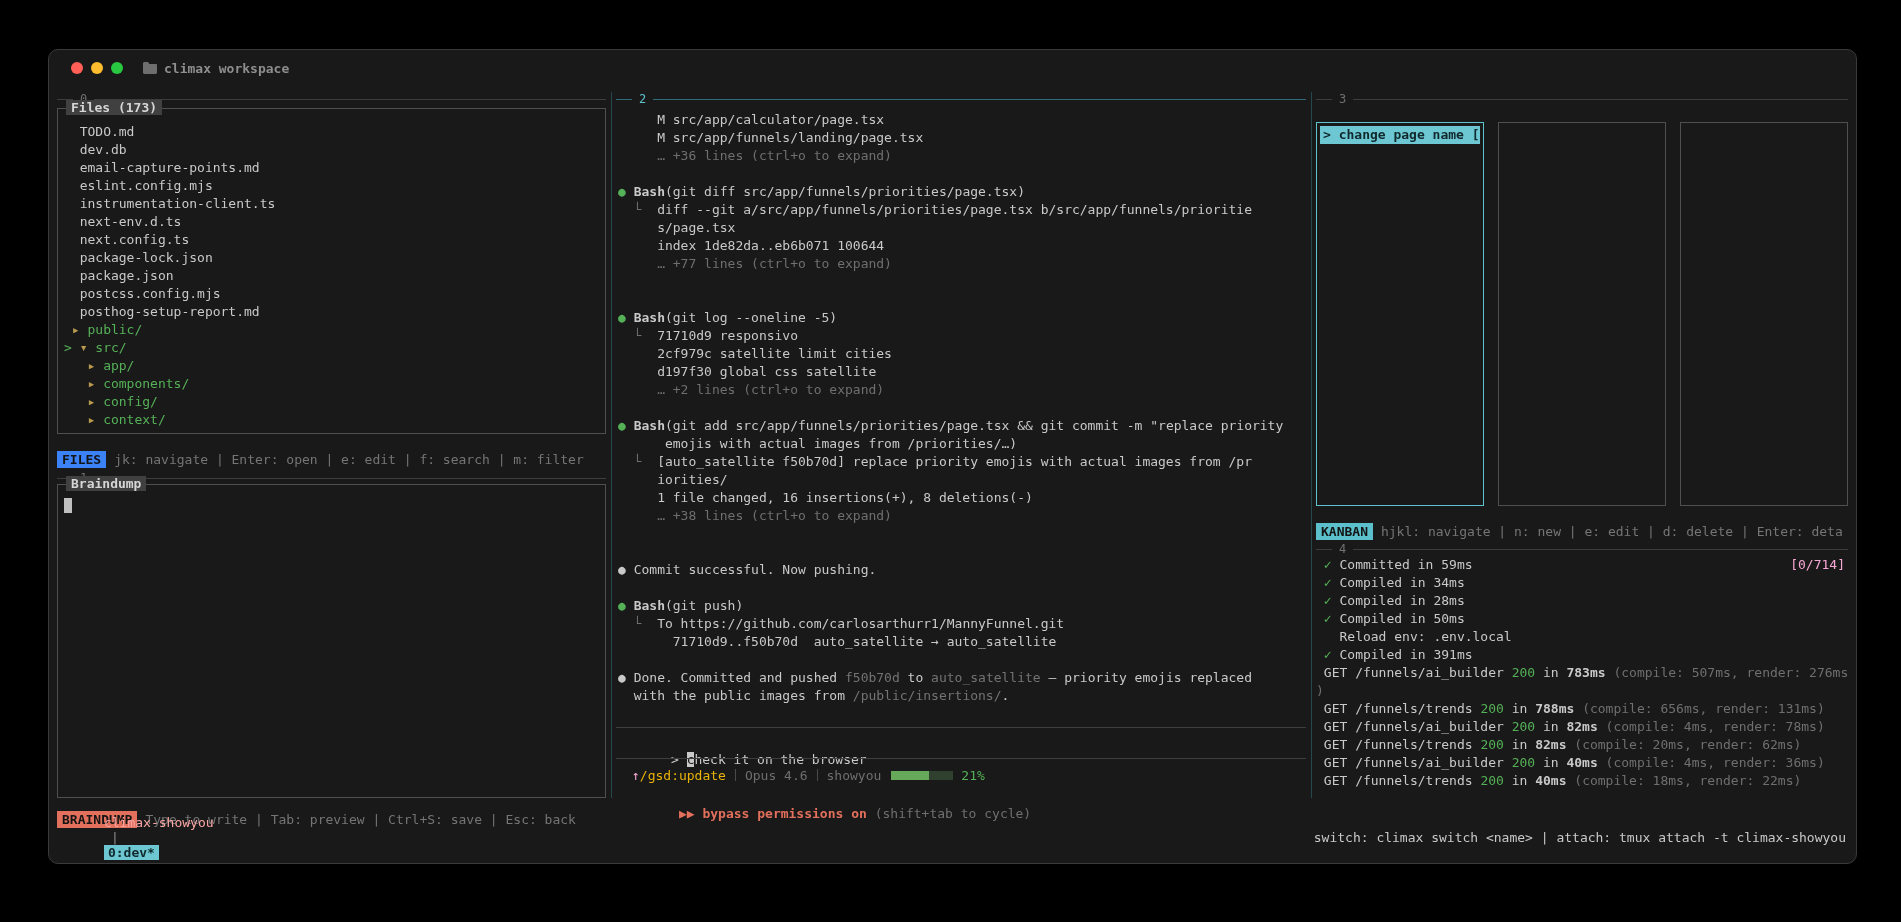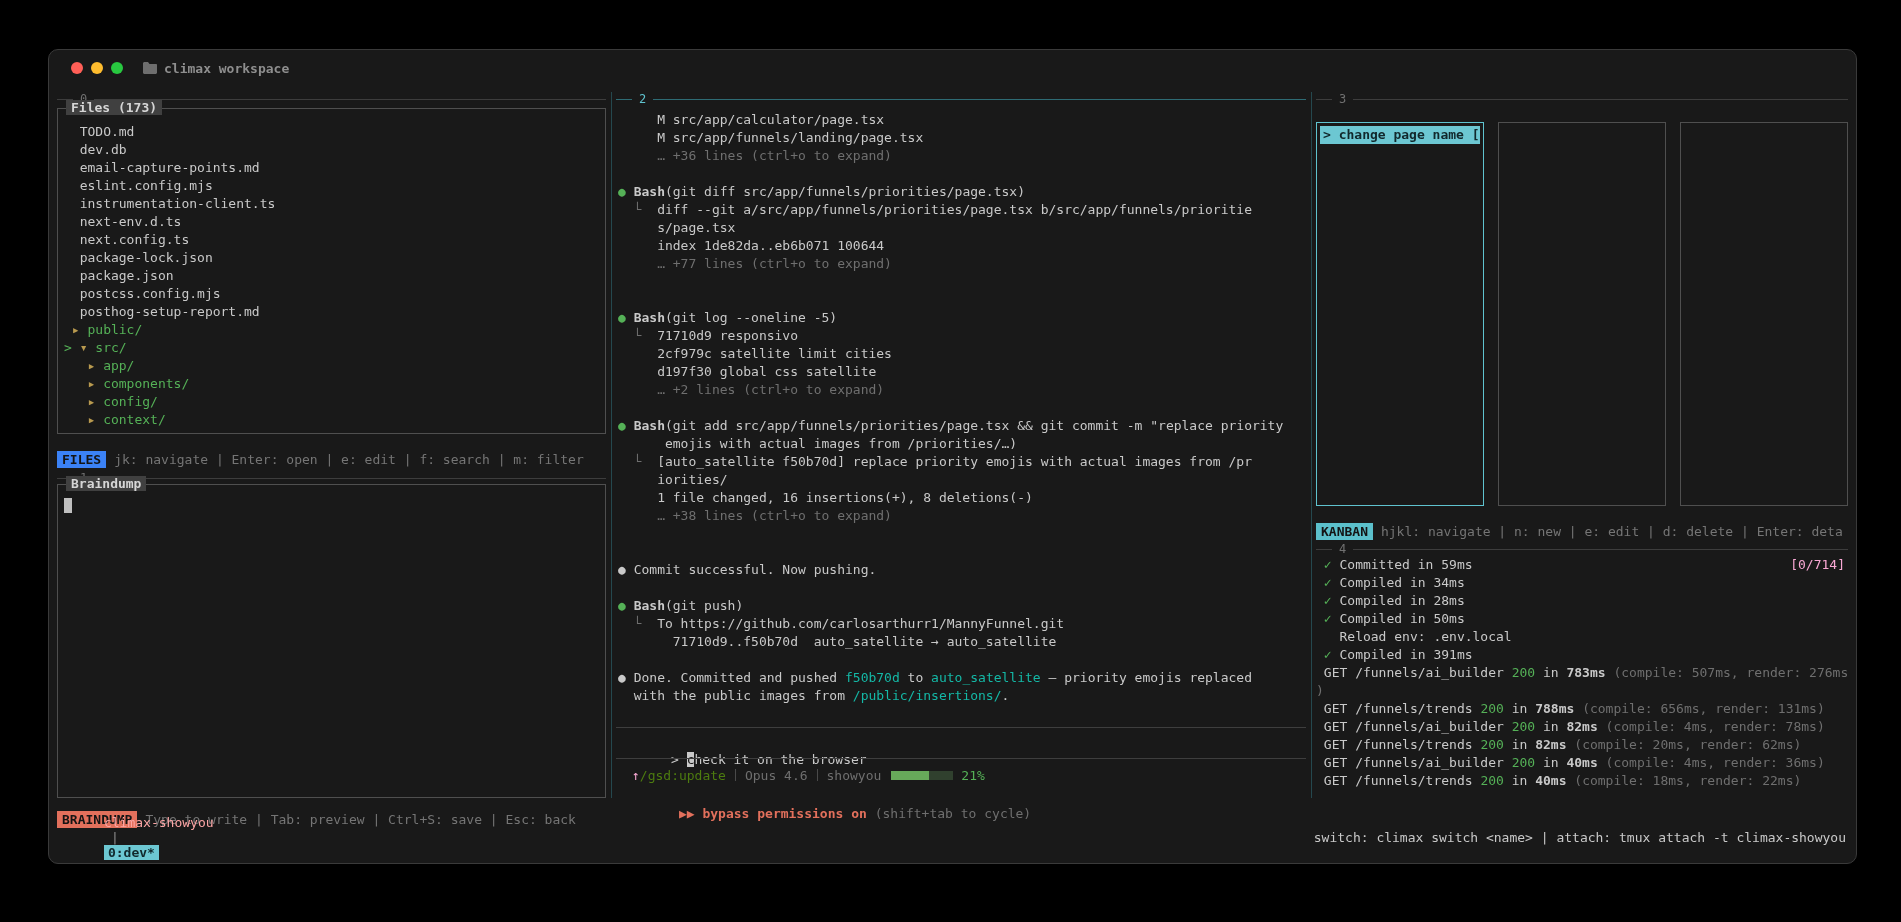--- a/index.html
+++ b/index.html
@@ -19,22 +19,22 @@
   .pl-r{flex:1;border-top:1px solid #3d3d3d;}
   .paneline.active{color:#5fc3cf}
   .paneline.active .pl-l,.paneline.active .pl-r{border-color:#2e6b74;}
   .vdiv{position:absolute;top:42px;height:706px;width:1px;background:#25484e;}
 
   .boxpane{position:absolute;left:0;right:0;border:1px solid #4f4f4f;}
   .boxtitle{position:absolute;top:-9px;left:8px;background:#404040;padding:0 5px;color:#d6d6d6;font-weight:bold;}
   .treelist{padding:14px 6px 0;}
   .tline{white-space:pre;height:18px;line-height:18px;position:relative;overflow:visible;}
   .tr{position:absolute;right:3px;top:0;}
-  .w{color:#c9c9c9}.dim{color:#6f6f6f}.g{color:#55b157}.b{color:#14b8a6}.o{color:#f9a8d4}
-  .gold{color:#4d7c0f}.sal{color:#e2705c}.y{color:#b99a4f}.bold{font-weight:bold}
+  .w{color:#c9c9c9}.dim{color:#6f6f6f}.g{color:#55b157}.b{color:#737373}.o{color:#f9a8d4}
+  .gold{color:#eab308}.sal{color:#e2705c}.y{color:#b99a4f}.bold{font-weight:bold}
   .statusbar{position:absolute;left:0;right:0;height:18px;display:flex;align-items:center;white-space:pre;overflow:hidden;}
   .badge{padding:0 5px;font-weight:bold;color:#141414;height:17px;line-height:17px;margin-right:8px;flex:none;}
   .badge-files{background:#3b82f6}
   .badge-bd{background:#e2705c}
   .badge-kb{background:#5bc0cb}
   .help{color:#757575;}
   .bd-content{padding:12px 6px;}
   .block-cursor{display:inline-block;width:8px;height:15px;background:#c0c0c0;vertical-align:middle;}
 
   .cc-output{position:absolute;left:2px;right:0;padding-top:6px;overflow:hidden;}

